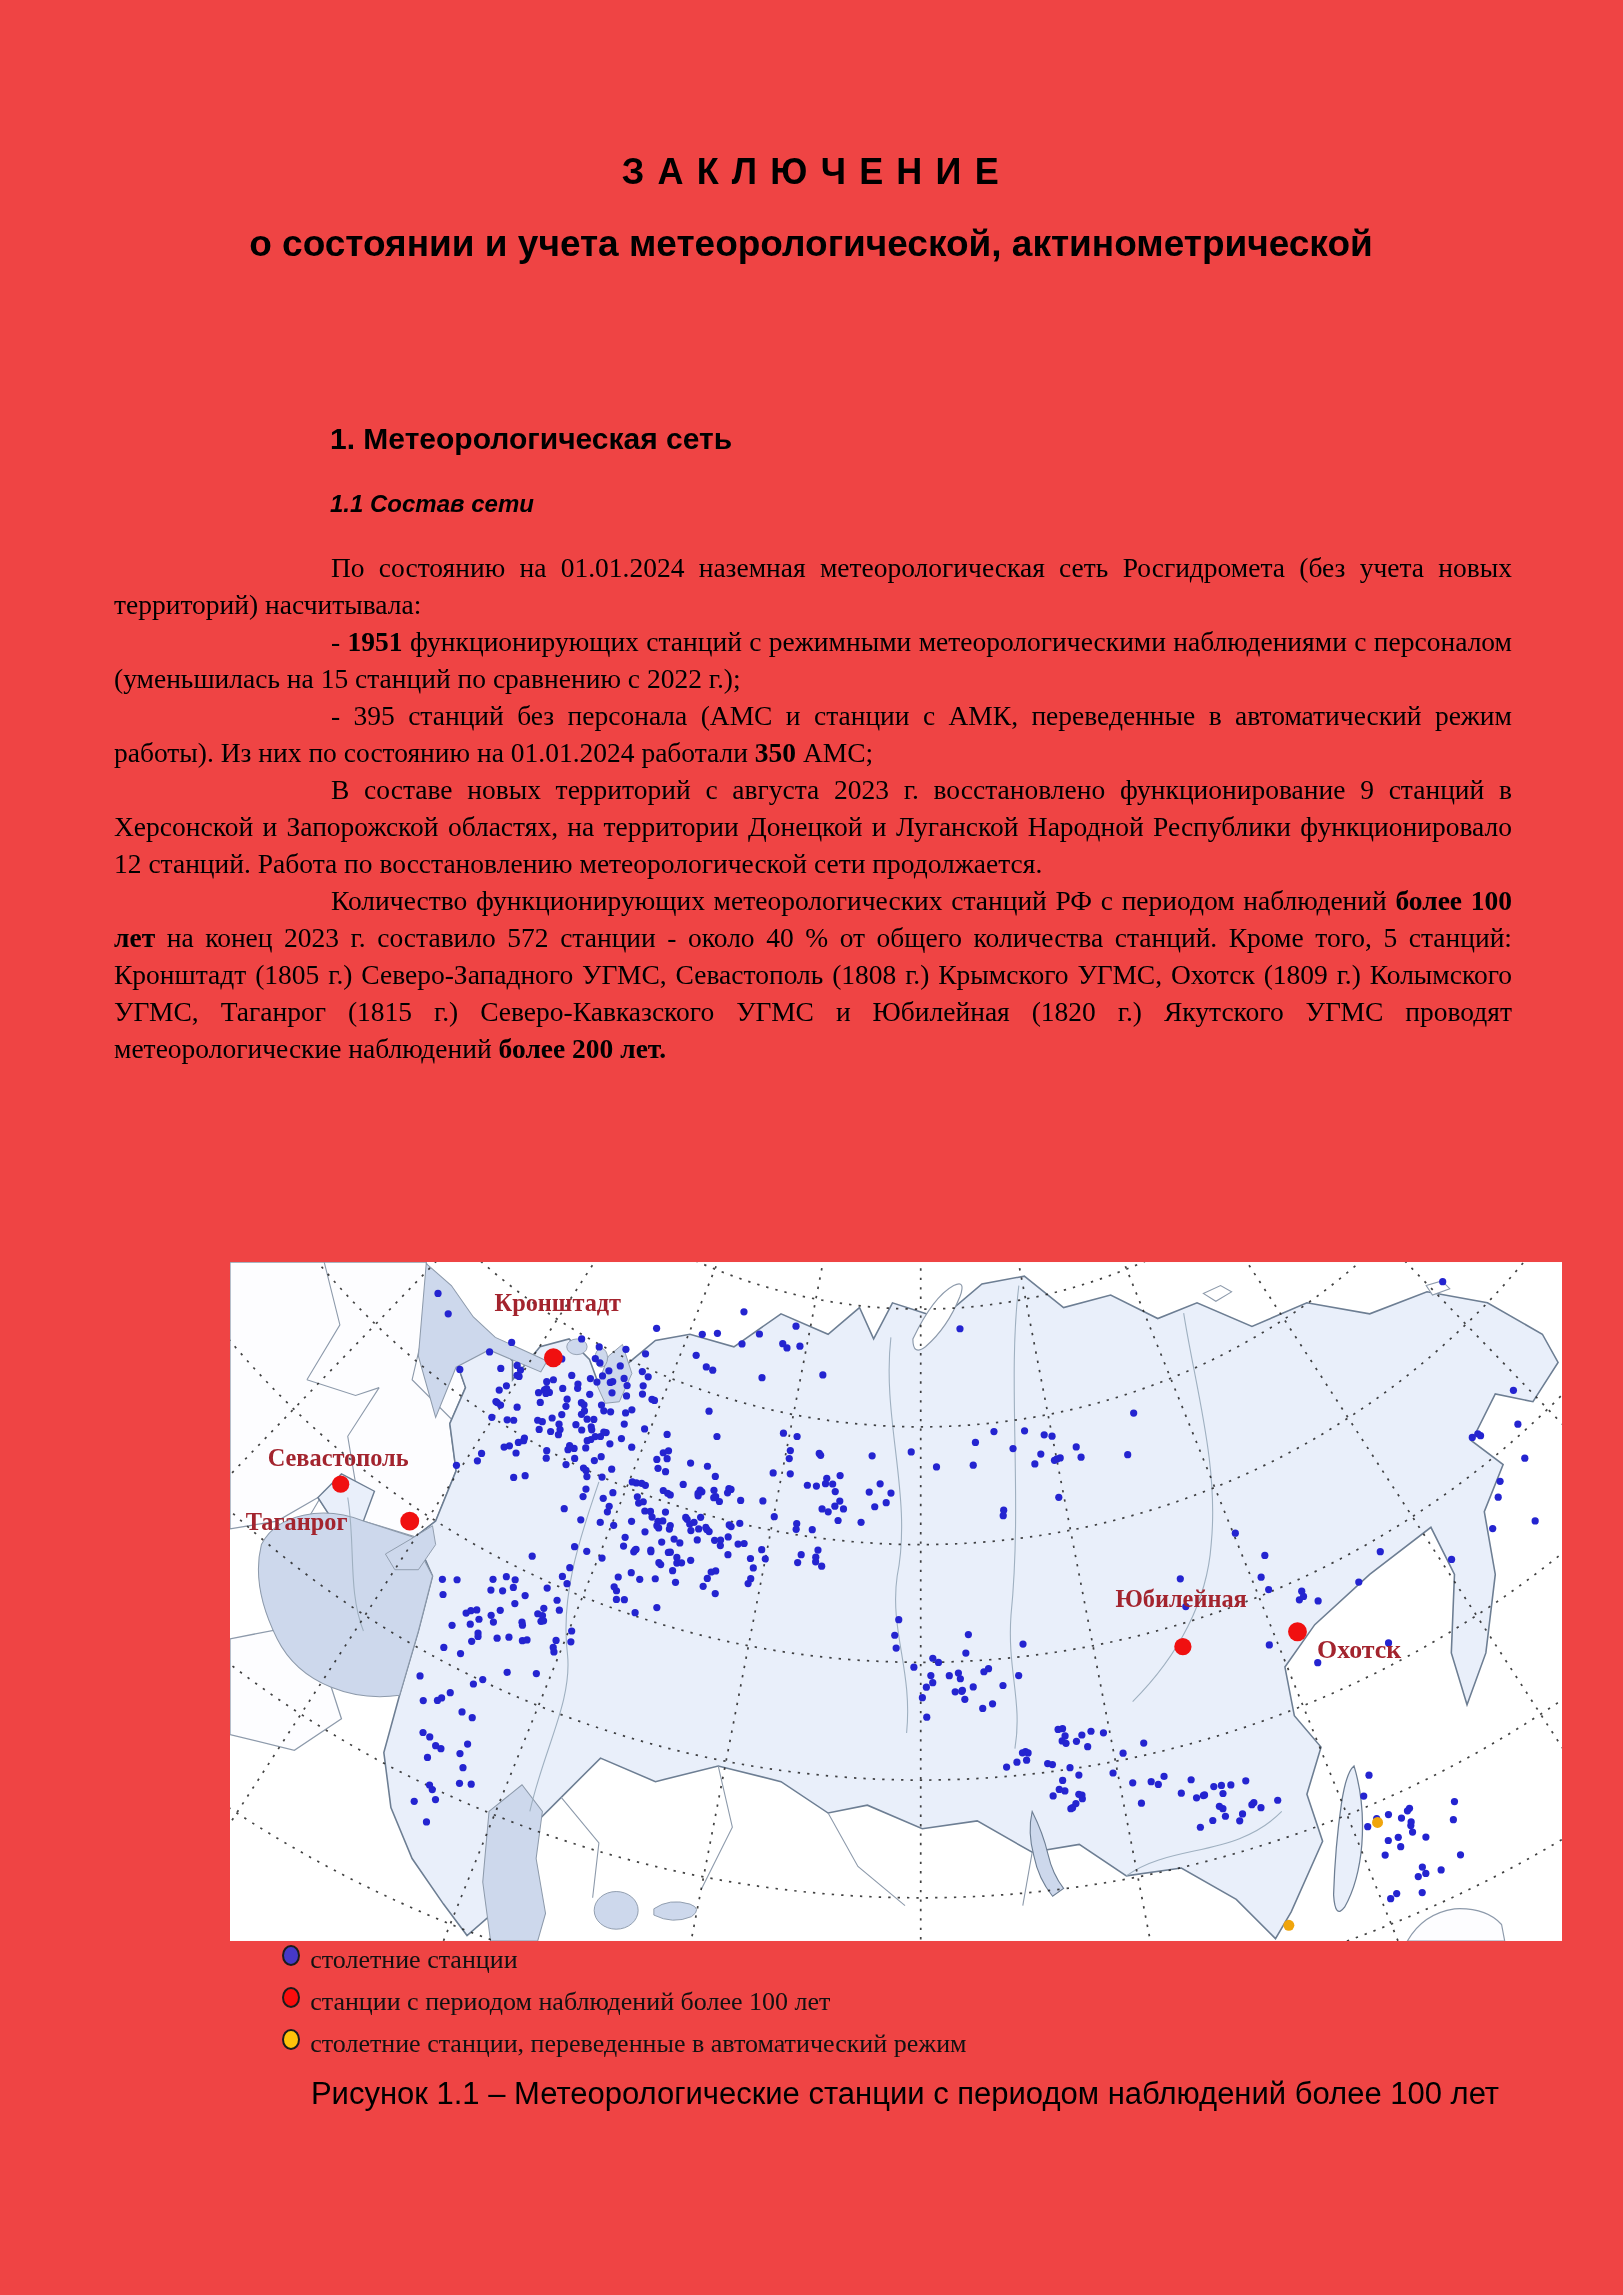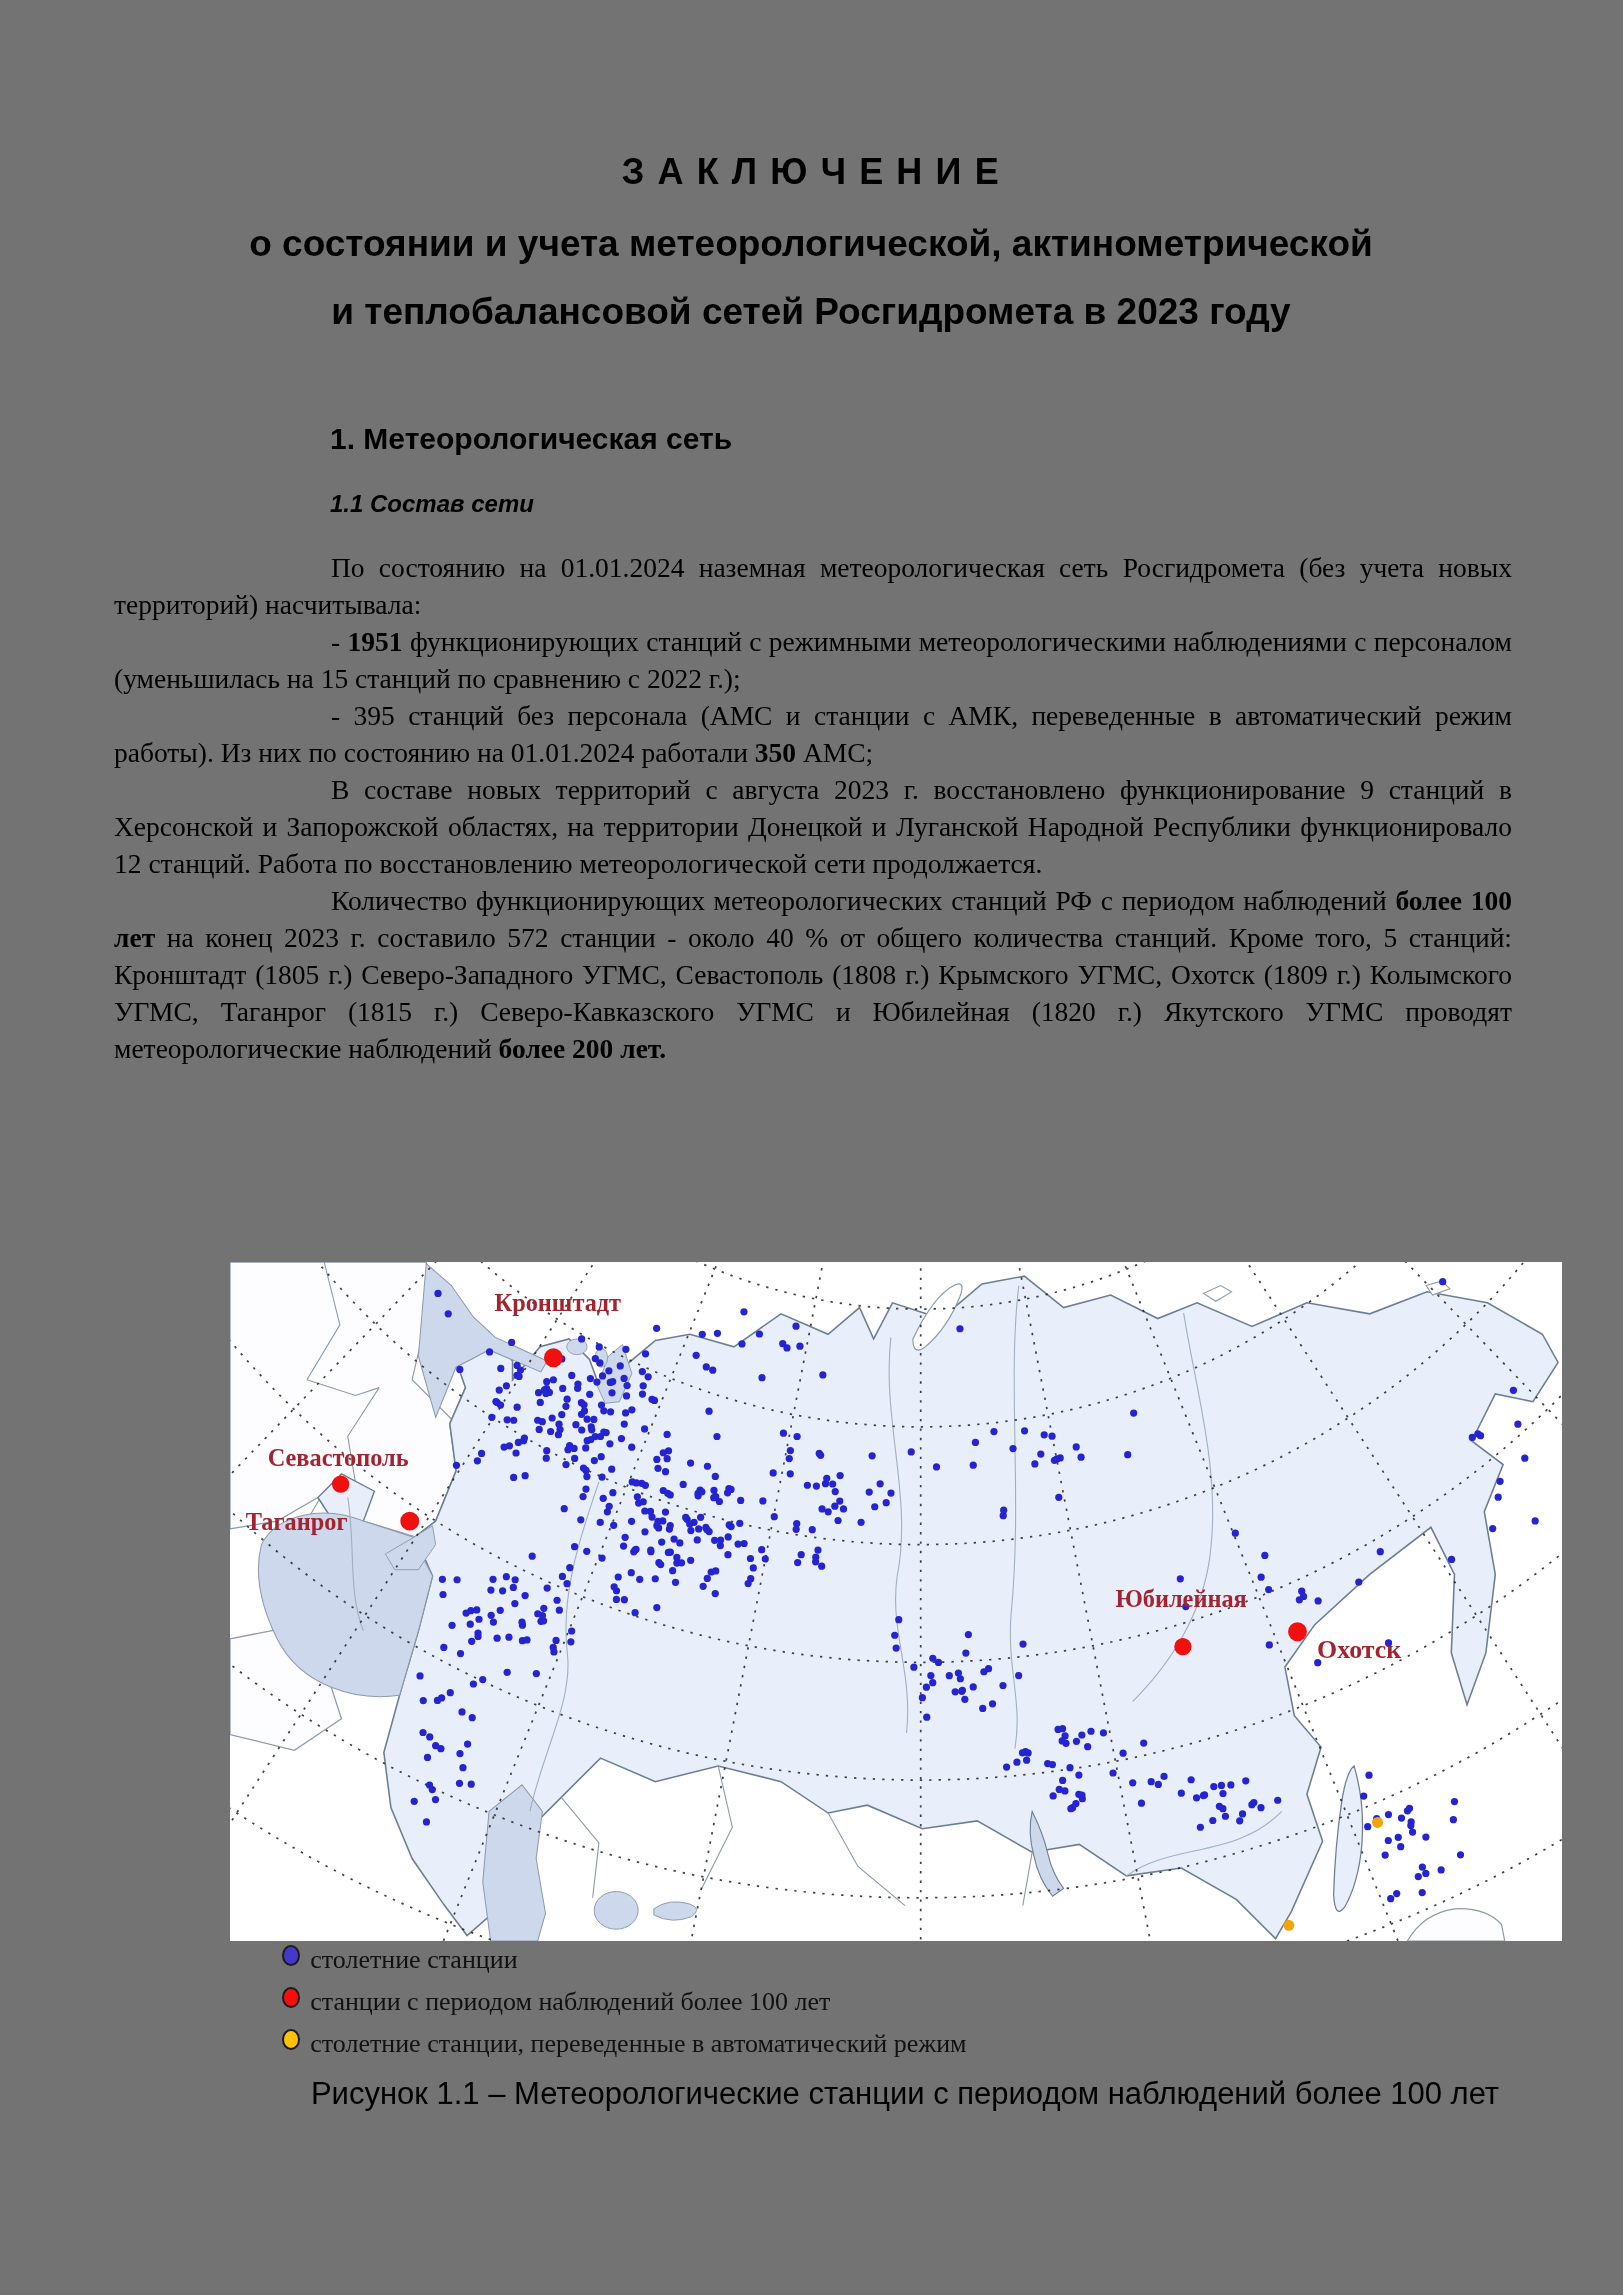--- a/index.html
+++ b/index.html
@@ -1,17 +1,17 @@
 <!DOCTYPE html>
 <html style="font-size:12.6px"><head>
 <meta charset="utf-8">
 <style>
   html,body{margin:0;padding:0;background:#9a9a9a;}
   .page{
-    position:relative;width:1623px;height:2295px;background:#737373;
+    position:relative;width:1623px;height:2295px;background:#ef4444;
     font-family:"Liberation Sans",sans-serif;color:#000;overflow:hidden;margin:0 auto;
   }
   .doc-title{
     position:absolute;top:151px;left:112px;width:1398px;text-align:center;
     font-size:36px;font-weight:bold;letter-spacing:1.6px;white-space:nowrap;
   }
   .doc-subtitle{
     position:absolute;top:210px;left:112px;width:1398px;text-align:center;
     font-size:37px;font-weight:bold;line-height:68px;
   }
@@ -43,21 +43,21 @@
     font-size:31px;white-space:nowrap;text-align:center;
   }
 </style>
 </head>
 <body>
 
 <div class="page">
 
   <div class="doc-title">З А К Л Ю Ч Е Н И Е</div>
 
-  <div class="doc-subtitle"><span>о состоянии и учета метеорологической, актинометрической</span><br><span>и теплобалансовой сетей Росгидромета в 2023 году</span></div>
+  <div class="doc-subtitle"><span>о состоянии и учета метеорологической, актинометрической</span><br></div>
 
   <div class="h-section">1. Метеорологическая сеть</div>
 
   <div class="h-subsection">1.1 Состав сети</div>
 
   <div class="body-col" id="body-col">
       <p class="para"><span>По состоянию на 01.01.2024 наземная метеорологическая сеть Росгидромета (без учета новых территорий) насчитывала:</span></p>
       <p class="para"><span>- </span><b>1951</b><span> функционирующих станций с режимными метеорологическими наблюдениями с персоналом (уменьшилась на 15 станций по сравнению с 2022 г.);</span></p>
       <p class="para"><span>- 395 станций без персонала (АМС и станции с АМК, переведенные в автоматический режим работы). Из них по состоянию на 01.01.2024 работали </span><b>350</b><span> АМС;</span></p>
       <p class="para"><span>В составе новых территорий с августа  2023 г. восстановлено функционирование  9 станций в Херсонской и Запорожской областях, на территории Донецкой и Луганской Народной Республики функционировало 12 станций. Работа по восстановлению метеорологической сети продолжается.</span></p>

